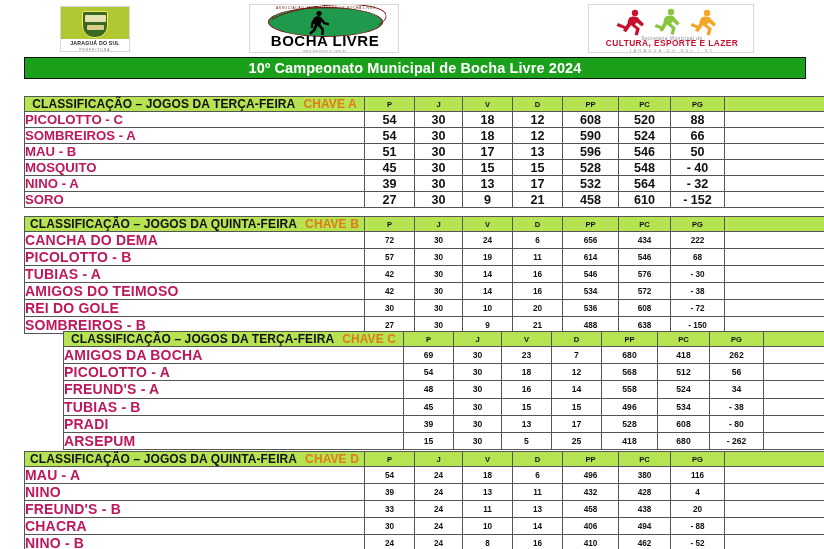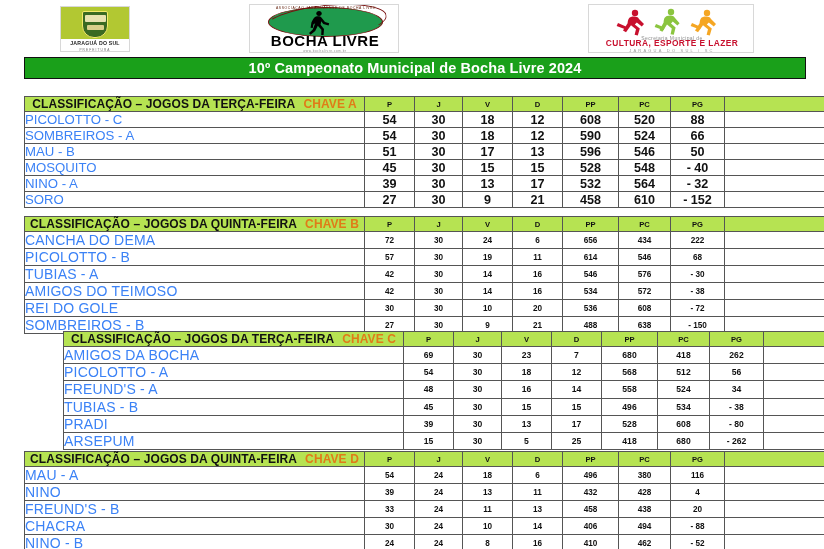--- a/index.html
+++ b/index.html
@@ -173,22 +173,22 @@
     color: #e07b18;
     margin-left: 8px;
     font-weight: bold;
   }
   .hdr-col { font-size: 7.6px; }
   .hdr-blank { background: #b6e352; }
 
   .team-cell {
     text-align: left;
     padding-left: 6px;
-    font-weight: normal;
-    color: #3b82f6;
+    font-weight: bold;
+    color: #be185d;
     white-space: nowrap;
     overflow: hidden;
   }
   .num-cell {
     text-align: center;
     font-weight: bold;
     color: #111111;
   }
   .blank-cell { background: #ffffff; }
 

